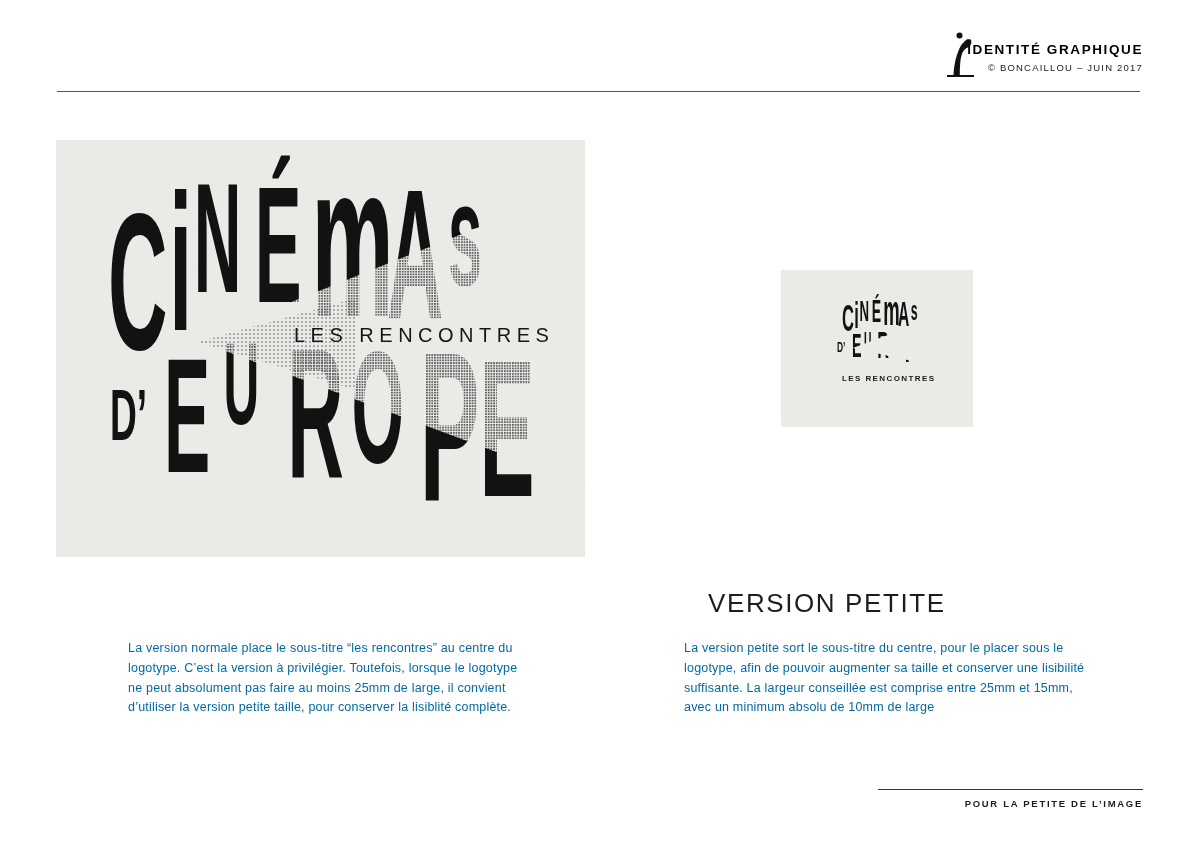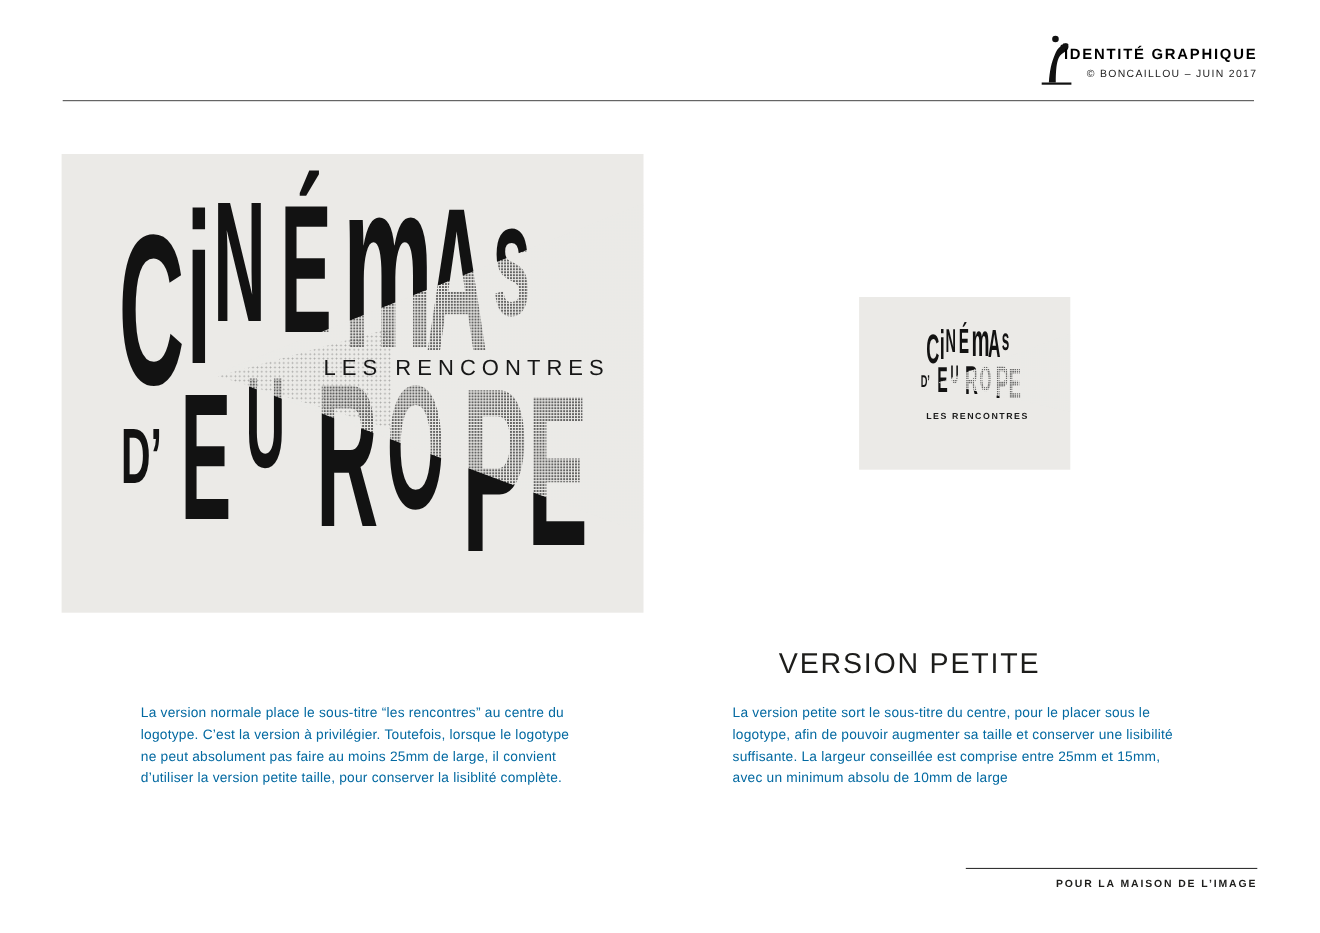--- a/index.html
+++ b/index.html
@@ -59,21 +59,21 @@
           background-size:2px 2px; }
 
   
   .sec-heading { position:absolute; font-size:26px; font-weight:400; letter-spacing:1.6px;
                  color:#1d1d1b; }
   .h-left { left:152px; top:588px; }
   .h-right { left:708px; top:588px; }
   .sec-body { position:absolute; font-size:12.5px; line-height:1.58; color:#0369a1;
               white-space:pre-line; letter-spacing:0.2px; }
   .b-left { left:128px; top:639px; }
-  .b-right { left:666px; top:639px; }
+  .b-right { left:684px; top:639px; }
 
   
   .ftr-rule { position:absolute; left:878px; top:789px; width:265px; height:1.2px; background:#333; }
   .ftr-label { position:absolute; right:57px; top:798px; font-size:9.5px; font-weight:700;
                letter-spacing:1.7px; color:#1d1d1b; }
 </style>
 </head>
 <body>
 
 <div class="page">
@@ -114,15 +114,15 @@
 ne peut absolument pas faire au moins 25mm de large, il convient
 d’utiliser la version petite taille, pour conserver la lisiblité complète.</div>
 
   <div class="sec-heading h-right">VERSION PETITE</div>
   <div class="sec-body b-right">La version petite sort le sous-titre du centre, pour le placer sous le
 logotype, afin de pouvoir augmenter sa taille et conserver une lisibilité
 suffisante. La largeur conseillée est comprise entre 25mm et 15mm,
 avec un minimum absolu de 10mm de large</div>
 
   <div class="ftr-rule"></div>
-  <div class="ftr-label">POUR LA MAISON DE L’IMAGE</div>
+  <div class="ftr-label">POUR LA PETITE DE L’IMAGE</div>
 
 </div>
 
 </body></html>

